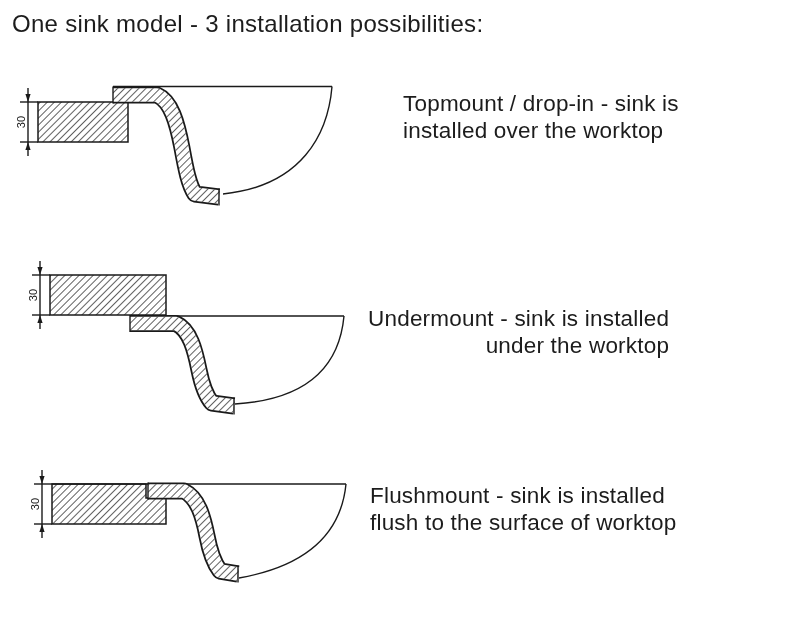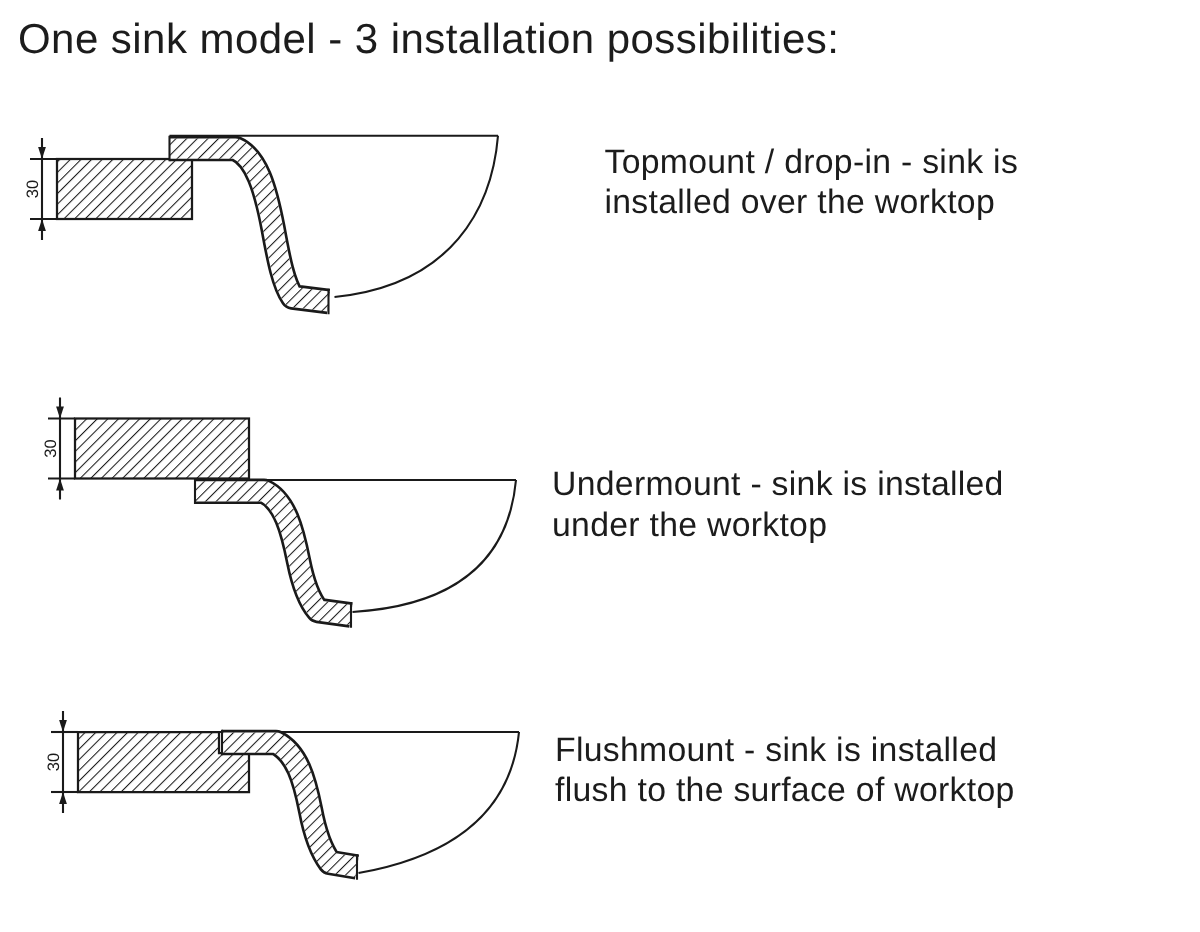--- a/index.html
+++ b/index.html
@@ -10,21 +10,21 @@
     color: #1c1c1c;
   }
   body {
     width: 800px;
     height: 621px;
     overflow: hidden;
     box-sizing: border-box;
     padding: 10px 0 0 12px;
   }
   .page-title {
-    font-size: 28px;
+    font-size: 24px;
     font-weight: 400;
     letter-spacing: 0.3px;
     margin: 0 0 26px 0;
     color: #1c1c1c;
   }
   .row {
     display: flex;
     align-items: flex-start;
   }
   .row-1 { margin-left: 2px;  margin-bottom: 38px; gap: 47px; }
@@ -33,21 +33,21 @@
   .drawing { flex: 0 0 auto; display: block; }
   .desc {
     margin: 0 0 0 12px;
     font-size: 22.5px;
     line-height: 1.22;
     letter-spacing: 0.2px;
     white-space: pre-line;
     color: #1c1c1c;
   }
   .row-1 .desc { margin-top: 26px; }
-  .row-2 .desc { margin-top: 48px; }
+  .row-2 .desc { margin-top: 48px; text-align: right; }
   .row-3 .desc { margin-top: 26px; }
   svg line, svg path.outline { stroke: #1a1a1a; stroke-width: 1.4; fill: none; }
   svg .band-black { stroke: #1a1a1a; stroke-width: 17;  fill: none; stroke-linejoin: round; }
   svg .band-white { stroke: #ffffff; stroke-width: 13.5; fill: none; stroke-linejoin: round; }
   svg .band-hatch { stroke: url(#hatch); stroke-width: 13.5; fill: none; stroke-linejoin: round; }
   svg .worktop { fill: url(#hatch); stroke: #1a1a1a; stroke-width: 1.5; }
   svg .arrow { fill: #1a1a1a; stroke: none; }
   svg text { font-family: "Liberation Sans", sans-serif; font-size: 11px; fill: #1a1a1a; }
 </style>
 </head>

